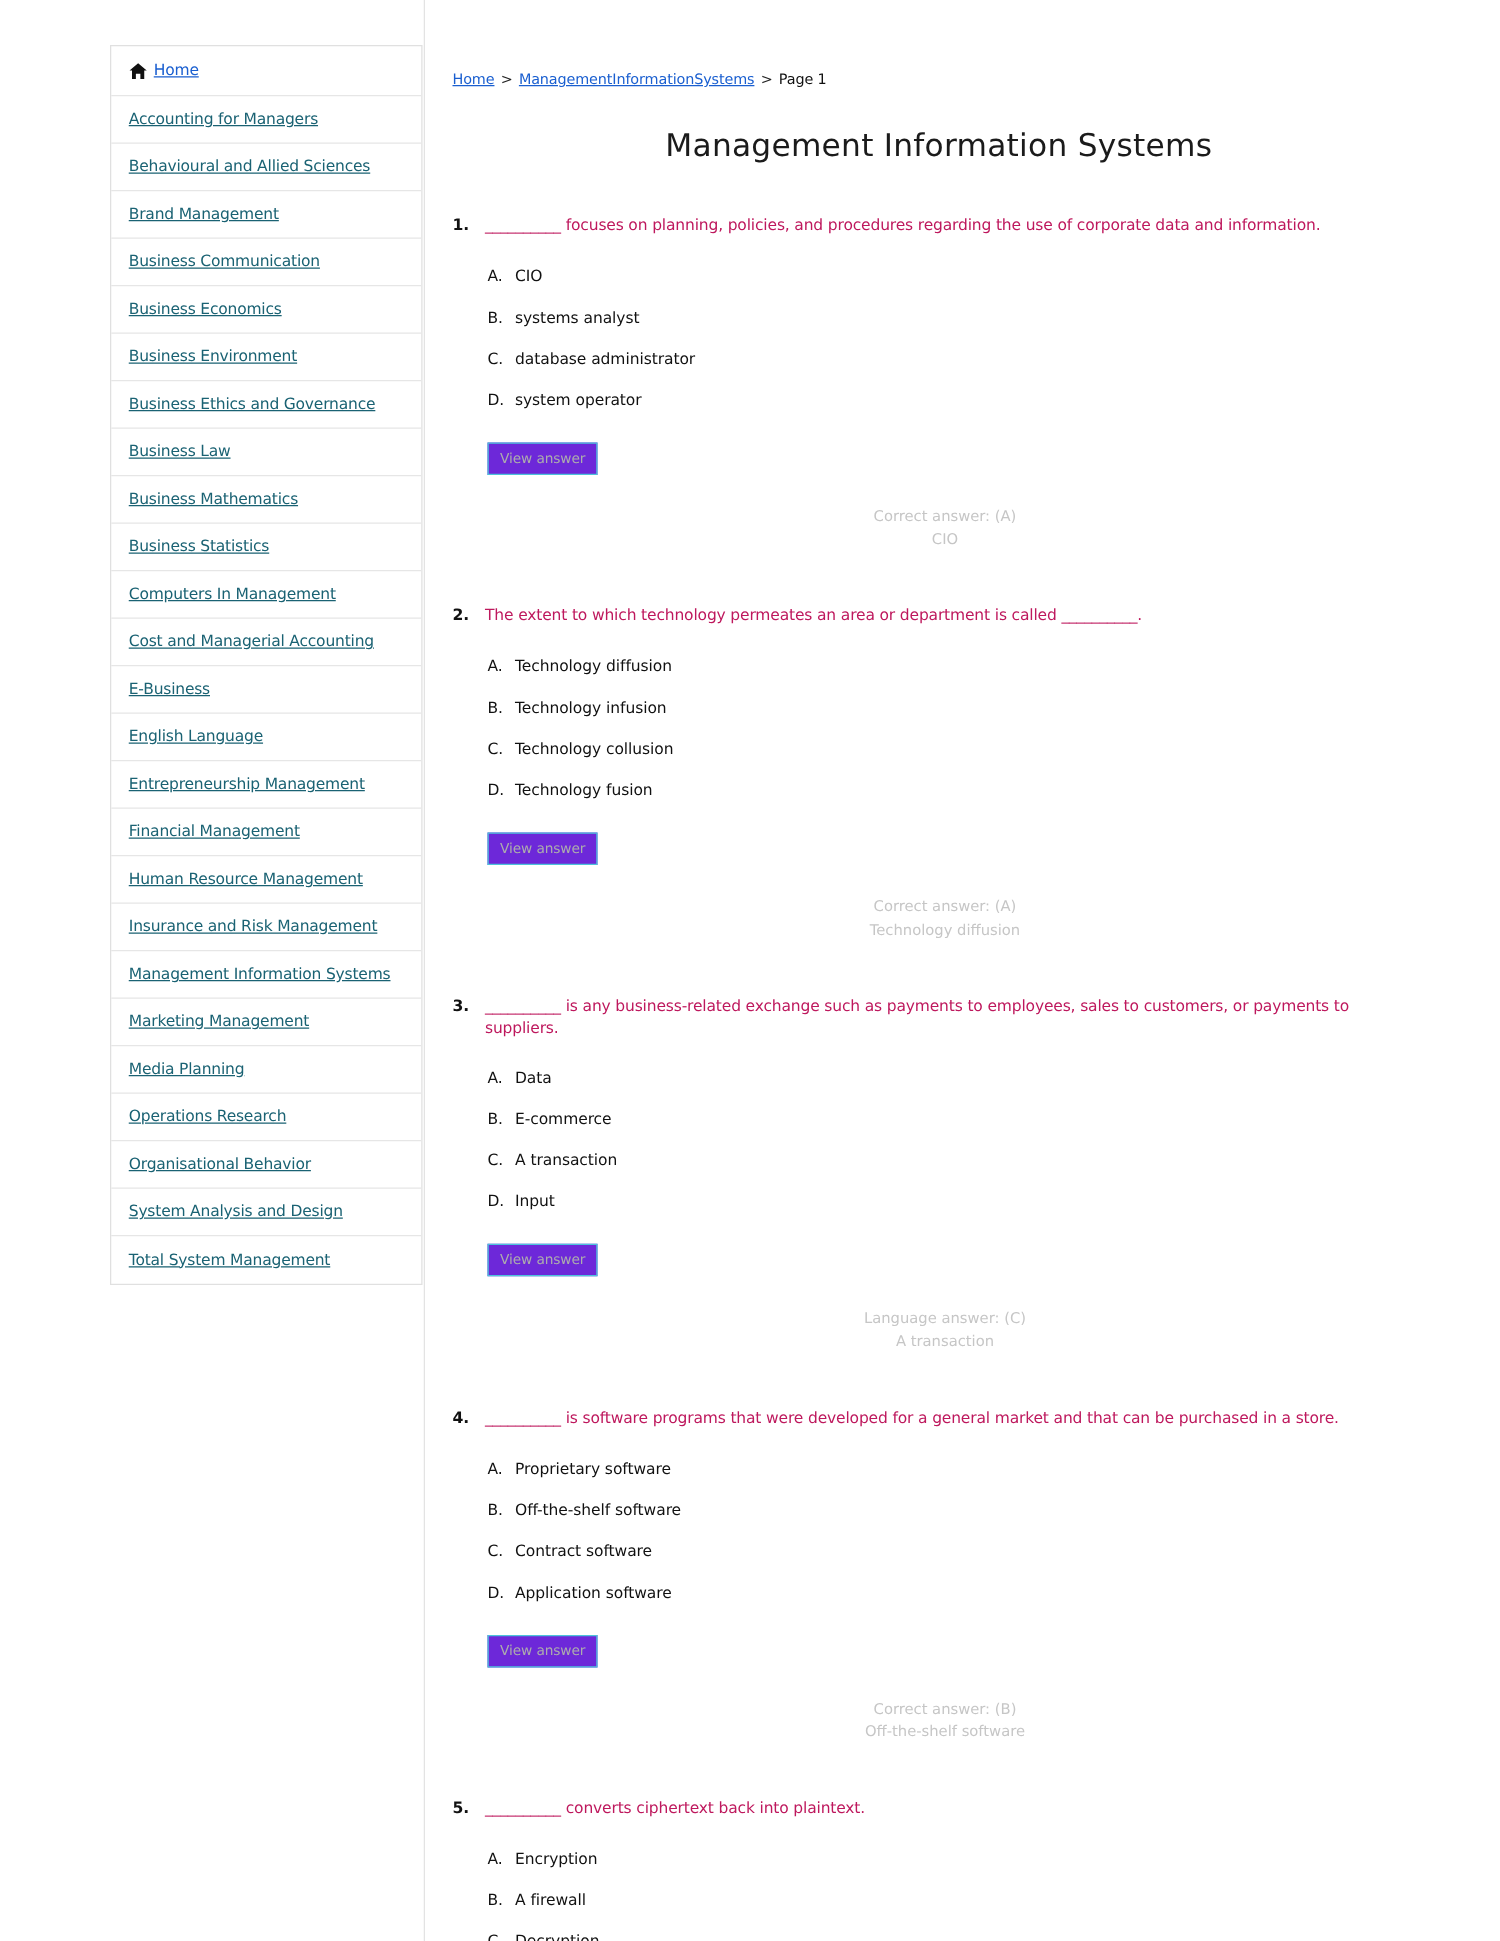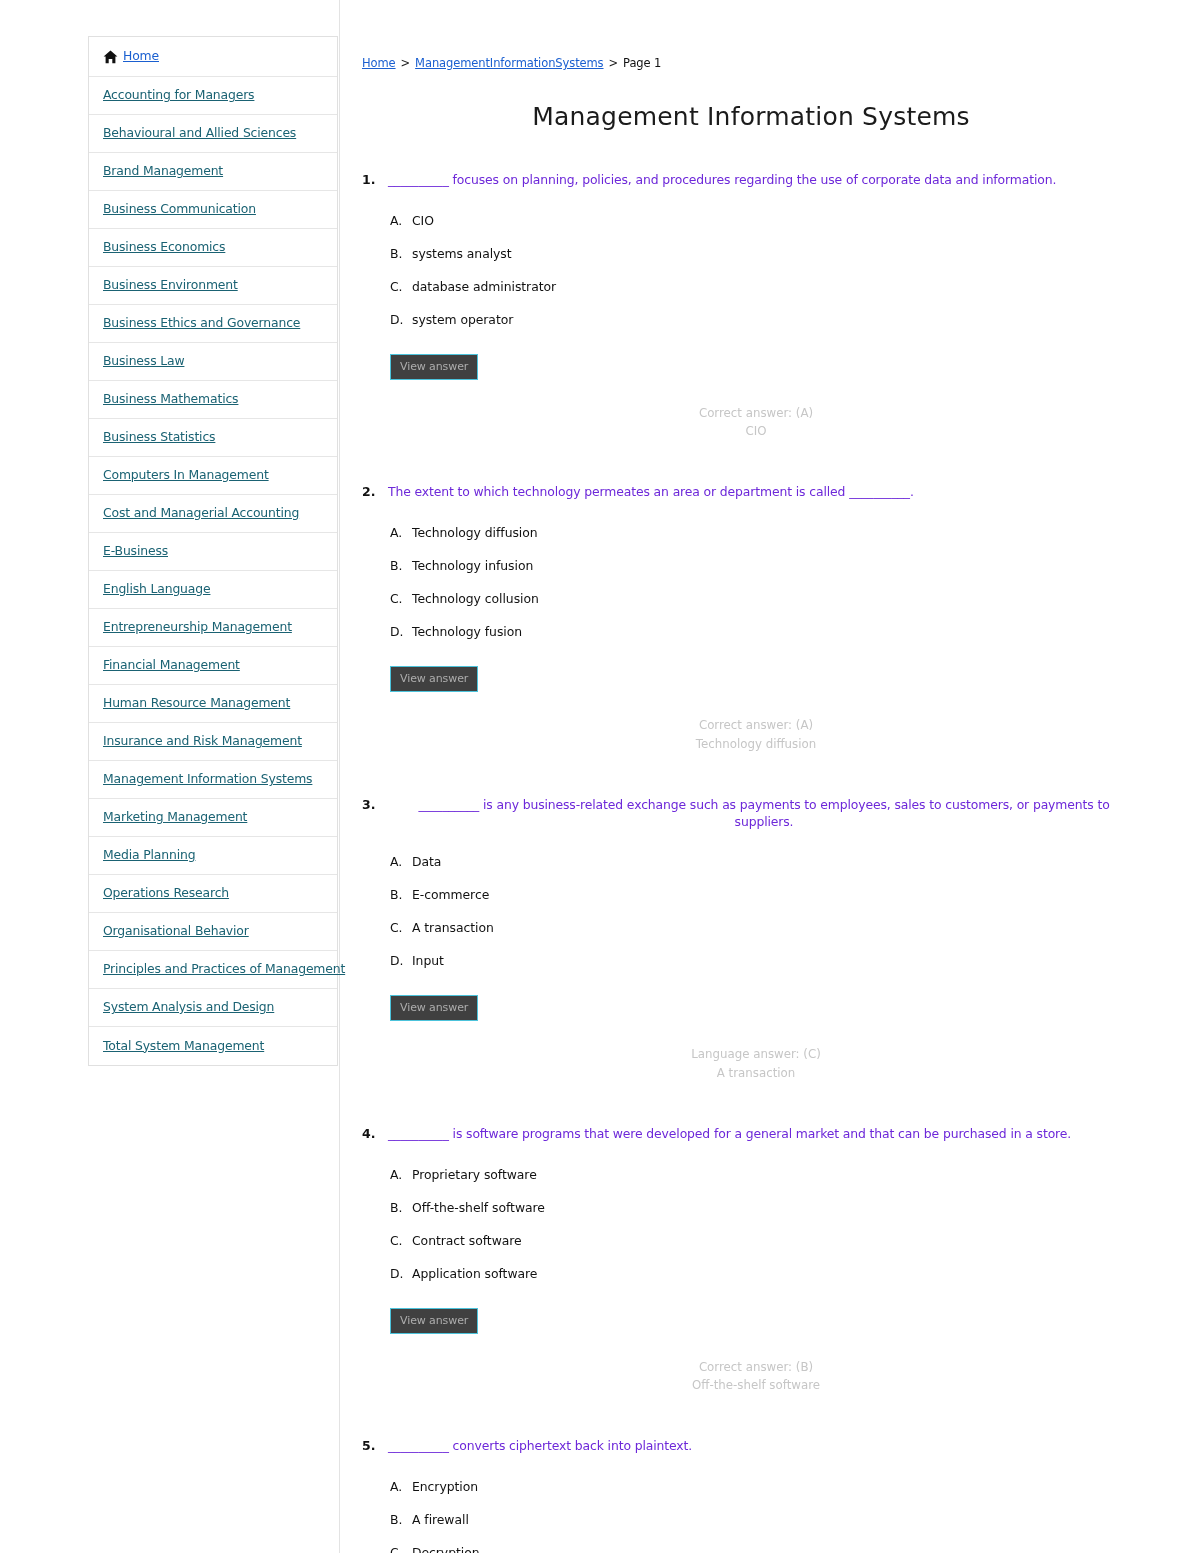--- a/index.html
+++ b/index.html
@@ -114,42 +114,41 @@
   }
   .q-num {
     font-weight: bold;
     font-size: 12.5px;
     color: #111;
     flex: 0 0 26px;
     line-height: 1.35;
   }
   .q-text {
     font-size: 12.4px;
-    color: #6d28d9;
+    color: #be185d;
     line-height: 1.35;
     letter-spacing: -0.12px;
-    text-align: center;
   }
 
   .options { margin: 0 0 0 28px; padding: 0; }
   .option {
     display: flex;
     align-items: baseline;
     font-size: 12.4px;
     color: #111;
     margin-bottom: 18px;
     letter-spacing: -0.05px;
   }
   .opt-letter { flex: 0 0 22px; }
 
   .view-answer {
     display: inline-block;
     margin: 9px 0 0 28px;
     border: 1.5px solid #4cc3db;
-    background: #404040;
+    background: #6d28d9;
     color: #adadad;
     font-size: 11px;
     font-family: "DejaVu Sans", sans-serif;
     padding: 6px 9px 7px 9px;
     line-height: 1;
     cursor: pointer;
     letter-spacing: -0.1px;
   }
 
   .answer-box {
@@ -240,23 +239,20 @@
         <div class="nav-item">
           <a class="nav-link" href="#">Media Planning</a>
         </div>
         <div class="nav-item">
           <a class="nav-link" href="#">Operations Research</a>
         </div>
         <div class="nav-item">
           <a class="nav-link" href="#">Organisational Behavior</a>
         </div>
         <div class="nav-item">
-          <a class="nav-link" href="#">Principles and Practices of Management</a>
-        </div>
-        <div class="nav-item">
           <a class="nav-link" href="#">System Analysis and Design</a>
         </div>
         <div class="nav-item">
           <a class="nav-link" href="#">Total System Management</a>
         </div>
       </nav>
   </div>
 
   <div class="content">
 

